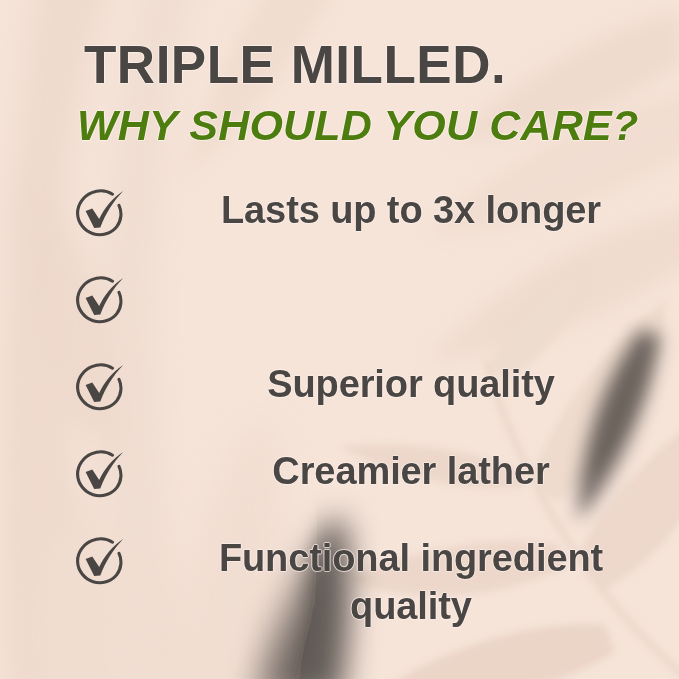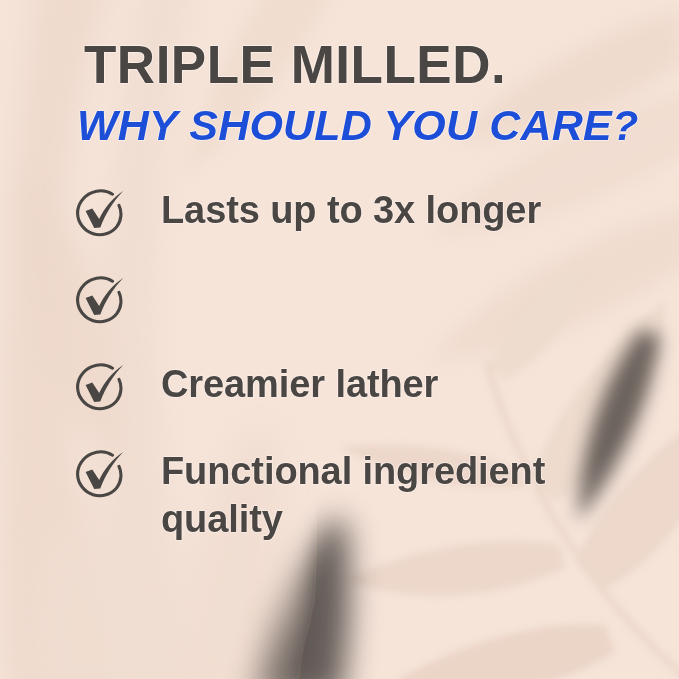--- a/index.html
+++ b/index.html
@@ -53,40 +53,41 @@
   }
 
   .subhead {
     position: absolute;
     left: 77px;
     top: 104px;
     font-size: 43px;
     font-weight: bold;
     font-style: italic;
     letter-spacing: 0.2px;
-    color: #1d4ed8;
+    color: #4d7c0f;
     line-height: 1;
     white-space: nowrap;
     text-shadow:
        1px 0 0 rgba(252,240,233,.85),
       -1px 0 0 rgba(252,240,233,.85),
        0 1px 0 rgba(252,240,233,.85),
        0 -1px 0 rgba(252,240,233,.85);
   }
 
   #benefits-list {
     position: absolute;
     left: 0;
     top: 186px;
     width: 679px;
   }
 
   .benefit-row {
     position: relative;
     height: 87px;
+    text-align: center;
   }
 
   .check-icon {
     position: absolute;
     left: 72px;
     top: 2px;
     width: 56px;
     height: 52px;
   }
 
@@ -184,20 +185,27 @@
         <div class="benefit-label">Lasts up to 3x longer</div>
       </div>
 
       <div class="benefit-row">
         <svg class="check-icon" viewBox="0 0 56 52" aria-hidden="true">
           <path d="M40.5 6.2 C 34.6 2.4 26.6 1.9 19.9 4.6 C 11.2 8.1 5.3 16.6 5.6 25.6 C 5.9 34.7 12.3 42.9 21.1 45.7 C 29.6 48.4 39.5 45.5 44.8 38.6 C 49.4 32.6 50.2 24.1 47.0 17.3" fill="none" stroke="#494644" stroke-width="3.1" stroke-linecap="round"></path>
           <path d="M13.6 23.0 L 20.3 20.5 L 27.2 31.0 C 32.2 20.0 40.6 10.2 51.2 3.0 C 41.4 13.2 33.3 25.8 28.3 39.6 L 22.2 39.9 Z" fill="#494644"></path>
         </svg>
       </div>
 
+      <div class="benefit-row">
+        <svg class="check-icon" viewBox="0 0 56 52" aria-hidden="true">
+          <path d="M40.5 6.2 C 34.6 2.4 26.6 1.9 19.9 4.6 C 11.2 8.1 5.3 16.6 5.6 25.6 C 5.9 34.7 12.3 42.9 21.1 45.7 C 29.6 48.4 39.5 45.5 44.8 38.6 C 49.4 32.6 50.2 24.1 47.0 17.3" fill="none" stroke="#494644" stroke-width="3.1" stroke-linecap="round"></path>
+          <path d="M13.6 23.0 L 20.3 20.5 L 27.2 31.0 C 32.2 20.0 40.6 10.2 51.2 3.0 C 41.4 13.2 33.3 25.8 28.3 39.6 L 22.2 39.9 Z" fill="#494644"></path>
+        </svg>
+        <div class="benefit-label">Superior quality</div>
+      </div>
 
       <div class="benefit-row">
         <svg class="check-icon" viewBox="0 0 56 52" aria-hidden="true">
           <path d="M40.5 6.2 C 34.6 2.4 26.6 1.9 19.9 4.6 C 11.2 8.1 5.3 16.6 5.6 25.6 C 5.9 34.7 12.3 42.9 21.1 45.7 C 29.6 48.4 39.5 45.5 44.8 38.6 C 49.4 32.6 50.2 24.1 47.0 17.3" fill="none" stroke="#494644" stroke-width="3.1" stroke-linecap="round"></path>
           <path d="M13.6 23.0 L 20.3 20.5 L 27.2 31.0 C 32.2 20.0 40.6 10.2 51.2 3.0 C 41.4 13.2 33.3 25.8 28.3 39.6 L 22.2 39.9 Z" fill="#494644"></path>
         </svg>
         <div class="benefit-label">Creamier lather</div>
       </div>
 
       <div class="benefit-row">

